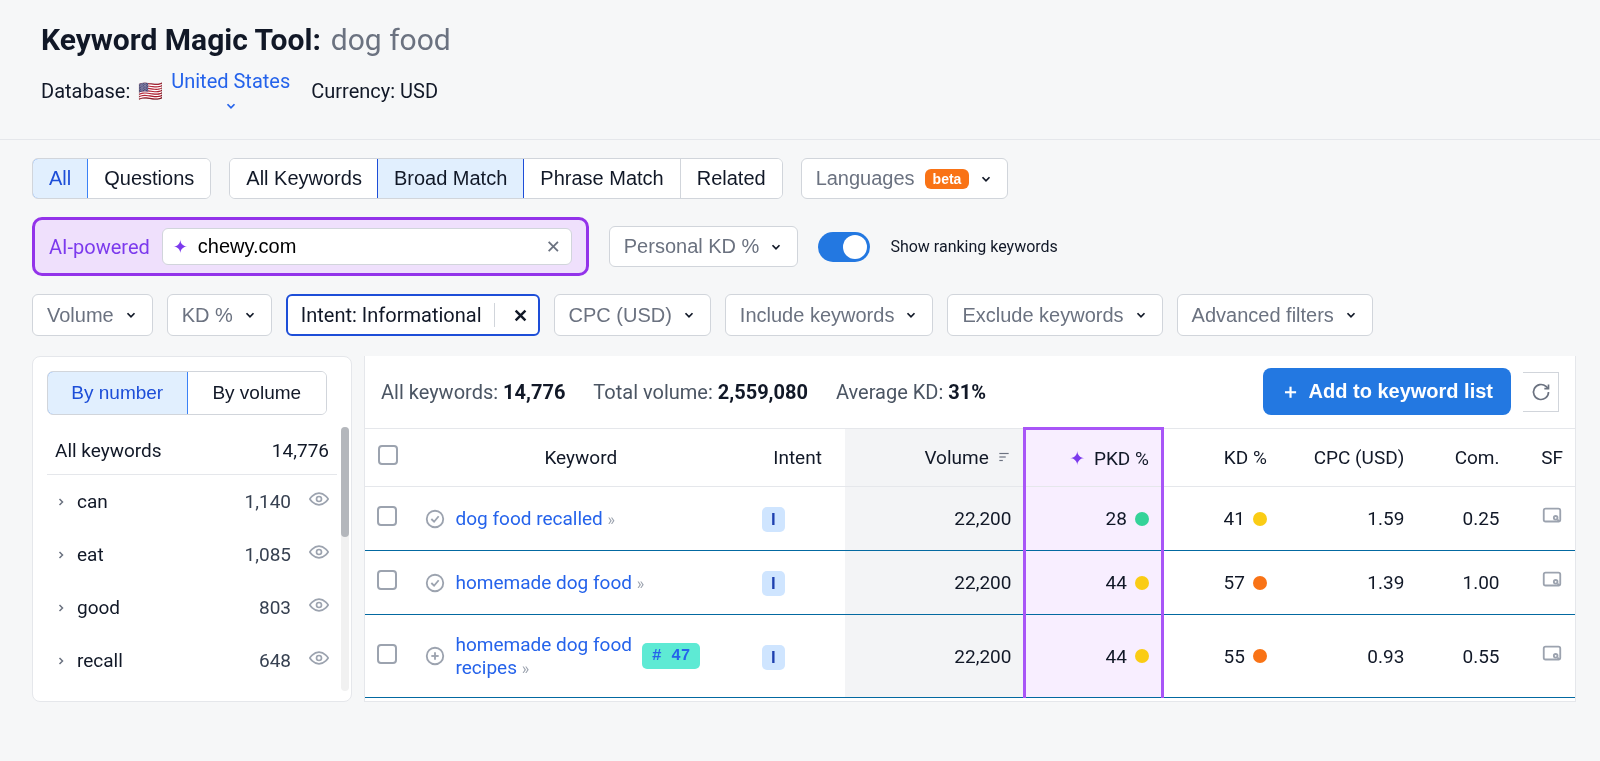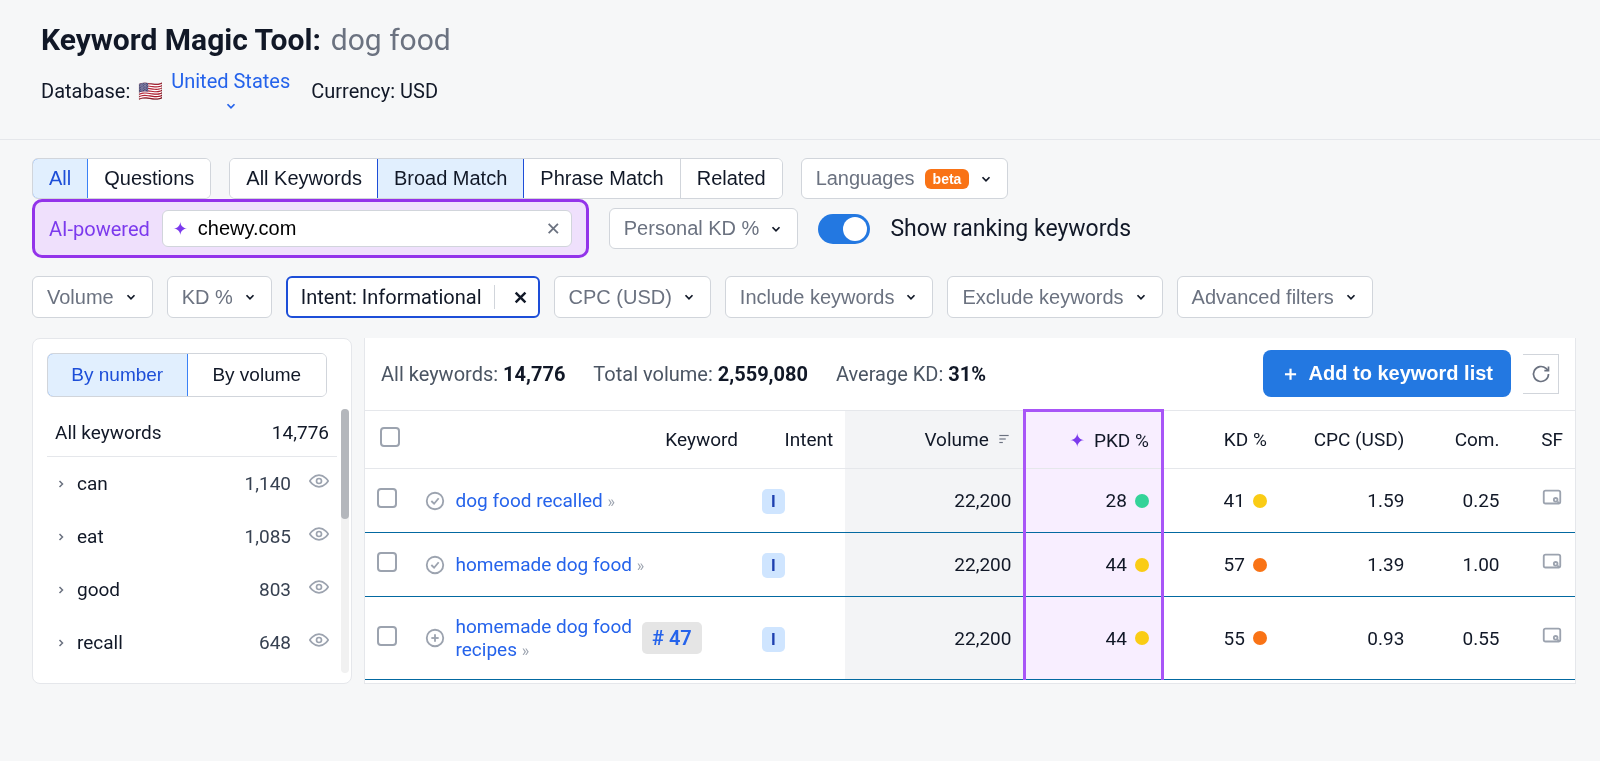--- a/index.html
+++ b/index.html
@@ -10,41 +10,41 @@
   .title-line .query { font-size:30px; font-weight:400; color:#6b7280; }
   .meta-line { margin-top:12px; font-size:20px; display:flex; gap:21px; align-items:center; color:#111827; }
   .meta-line .db { display:flex; align-items:center; gap:8px; }
   .meta-line a { color:#2563eb; text-decoration:none; display:flex; align-items:center; gap:6px;flex-direction:column; }
   .flag { font-size:20px; }
   .hr { border-top:1px solid #e5e7eb; margin:14px 0 0 0; }
   .chev-down { display:inline-block; }
   .chev-down svg, .chev-right svg { display:block; }
 
   .controls { padding:18px 32px 0 32px; }
-  .seggrp { display:flex; gap:18px; flex-wrap:wrap; }
+  .seggrp { display:flex; gap:18px; margin-bottom:18px; flex-wrap:wrap; }
   .seg { display:flex; border:1px solid #d1d5db; border-radius:6px; overflow:hidden; background:#fff; }
   .seg button { background:#fff; border:none; padding:8px 16px; font-size:20px; color:#111827; cursor:pointer; border-left:1px solid #d1d5db; }
   .seg button:first-child { border-left:none; }
   .seg button.active { background:#e1effe; color:#1d4ed8; border:1px solid #3b82f6; margin:-1px; position:relative; z-index:1; border-radius:6px 0 0 6px;}
   .seg.two button.active { border-radius:6px 0 0 6px; }
   .seg button.activemid { background:#e1effe; color:#111827; border:1px solid #1d4ed8; margin:-1px; position:relative; z-index:1; }
   .lang-btn { display:flex; align-items:center; gap:10px; background:#fff; border:1px solid #d1d5db; border-radius:6px; padding:7px 14px; font-size:20px; color:#6b7280; cursor:pointer; }
   .beta { background:#f97316; color:#fff; font-size:14px; font-weight:700; padding:2px 8px; border-radius:6px; }
 
   .row2 { display:flex; align-items:center; gap:20px; margin-bottom:18px; }
   .ai-pill { display:flex; align-items:center; gap:12px; background:#efe0fc; border:3px solid #9333ea; border-radius:10px; padding:8px 14px; }
   .ai-label { color:#7c3aed; font-size:20px; }
   .ai-input { display:flex; align-items:center; gap:10px; background:#fff; border:1px solid #d1d5db; border-radius:6px; padding:6px 10px; width:410px; }
   .ai-input input { border:none; outline:none; font-size:20px; flex:1; }
   .sparkle { color:#7c3aed; font-size:18px; }
   .x-btn { color:#6b7280; font-size:18px; cursor:pointer; background:none; border:none; }
   .dd { display:flex; align-items:center; gap:10px; background:#fff; border:1px solid #d1d5db; border-radius:6px; padding:8px 14px; font-size:20px; color:#6b7280; cursor:pointer; }
   .toggle { width:52px; height:30px; background:#2378e1; border-radius:999px; position:relative; cursor:pointer; }
   .toggle .knob { position:absolute; top:3px; right:3px; width:24px; height:24px; background:#fff; border-radius:50%; }
-  .toggle-label { font-size:23px; color:#111827; }
+  .toggle-label { font-size:16px; color:#111827; }
 
   .filters { display:flex; gap:14px; flex-wrap:wrap; }
   .chip { display:flex; align-items:center; gap:10px; background:#fff; border:1px solid #d1d5db; border-radius:6px; padding:8px 14px; font-size:20px; color:#111827; cursor:pointer; }
   .chip.gray { color:#6b7280; }
   .chip.active { border:2px solid #1d4ed8; background:#fff; padding:7px 3px 7px 13px; }
   .chip .divider { width:1px; align-self:stretch; background:#d1d5db; margin:0 2px; }
   .chip .close { display:flex; align-items:center; justify-content:center; width:28px; font-size:18px; font-weight:700; cursor:pointer; }
 
   .body { display:flex; gap:0; margin-top:20px; padding:0 24px 0 32px; }
   .sidebar { width:320px; flex:0 0 320px; background:#fff; border:1px solid #e5e7eb; border-radius:8px; padding:14px; position:relative; }
@@ -63,33 +63,33 @@
   .main { flex:1; margin-left:12px; background:#fff; border:1px solid #e5e7eb; border-top:none; border-radius:0; overflow:hidden; }
   .stats { display:flex; align-items:center; justify-content:space-between; padding:12px 16px; }
   .stats-left { display:flex; gap:28px; font-size:20px; color:#4b5563; }
   .stats-left b { color:#111827; font-weight:700; }
   .stats-right { display:flex; align-items:center; gap:12px; }
   .addbtn { background:#2378e1; color:#fff; border:none; border-radius:8px; padding:10px 18px; font-size:20px; font-weight:600; display:flex; align-items:center; gap:8px; cursor:pointer; }
   .refresh { width:36px; height:40px; border:1px solid #d1d5db; border-left:none; border-radius:0; background:#fff; display:flex; align-items:center; justify-content:center; cursor:pointer; }
 
   table { width:100%; border-collapse:collapse; font-size:19px; }
   thead th { text-align:right; font-weight:400; color:#111827; padding:16px 12px; border-top:1px solid #e5e7eb; border-bottom:1px solid #e5e7eb; background:#fff; white-space:nowrap; }
-  thead th.lft { text-align:right; }
+  thead th.lft { text-align:center; }
   th.vol, td.vol { background:#f3f4f6; }
   th.pkd, td.pkd { background:#f8eeff; position:relative; }
   th.pkd { border-left:3px solid #a855f7; border-right:3px solid #a855f7; border-top:3px solid #a855f7; }
   td.pkd { border-left:3px solid #a855f7; border-right:3px solid #a855f7; }
   tbody td { padding:18px 12px; border-bottom:1px solid #0369a1; text-align:right; vertical-align:middle; }
   tbody td.lft { text-align:left; }
   .cbx { width:20px; height:20px; border:2px solid #9ca3af; border-radius:4px; display:inline-block; cursor:pointer; }
   .kwcell { display:flex; align-items:center; gap:10px; }
   .kwlink { color:#2563eb; text-decoration:none; }
   .arrows { color:#9ca3af; font-size:16px; }
   .badge-i { background:#cfe5ff; color:#1e40af; font-weight:700; border-radius:5px; padding:3px 9px; font-size:16px; }
-  .badge-num { background:#e5e5e5; color:#2563eb; font-weight:600; border-radius:5px; padding:4px 10px; font-size:20px; }
+  .badge-num { background:#5eead4; color:#2563eb; font-weight:600; border-radius:5px; padding:4px 10px; font-size:16px;font-family:Liberation Mono, monospace; }
   .dotc { display:inline-flex; align-items:center; gap:8px; justify-content:flex-start; }
   .dot { width:14px; height:14px; border-radius:50%; display:inline-block; }
   .d-green { background:#34d399; }
   .d-yellow { background:#facc15; }
   .d-orange { background:#f97316; }
   .serp { color:#6b7280; }
   .sort-icon { color:#6b7280; font-size:14px; margin-left:4px; }
 </style>
 </head>
 <body>

